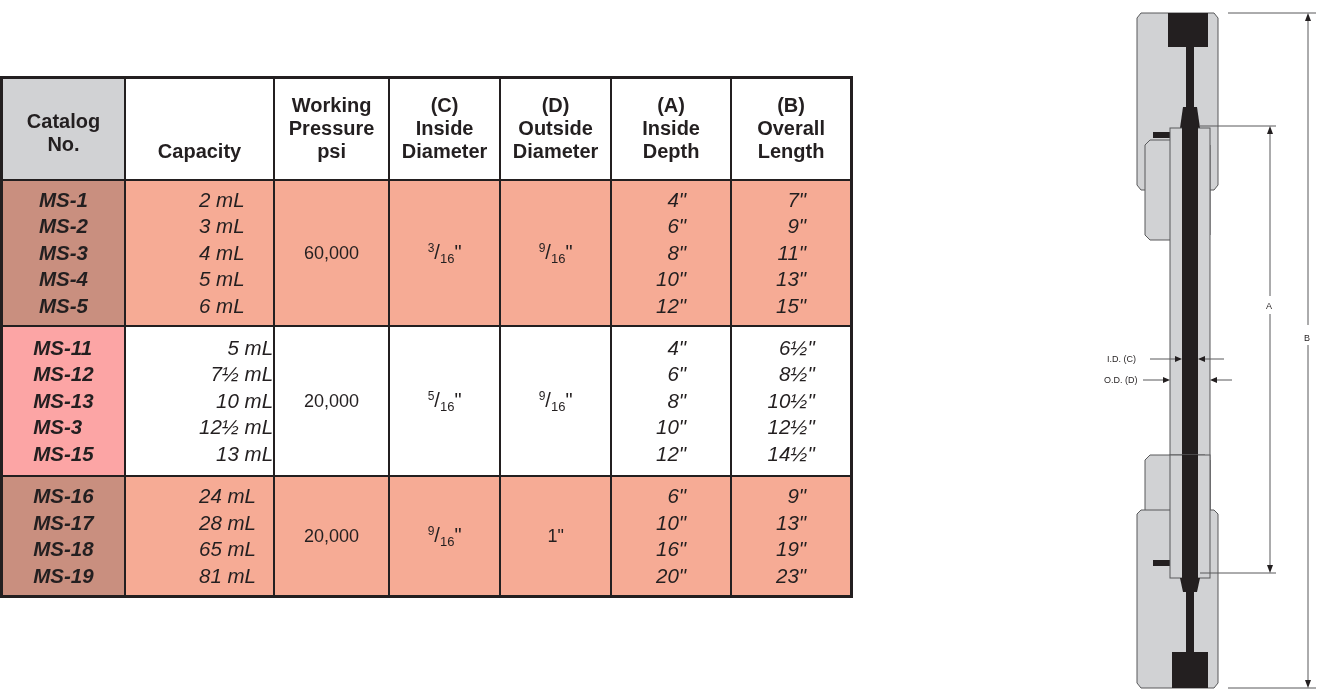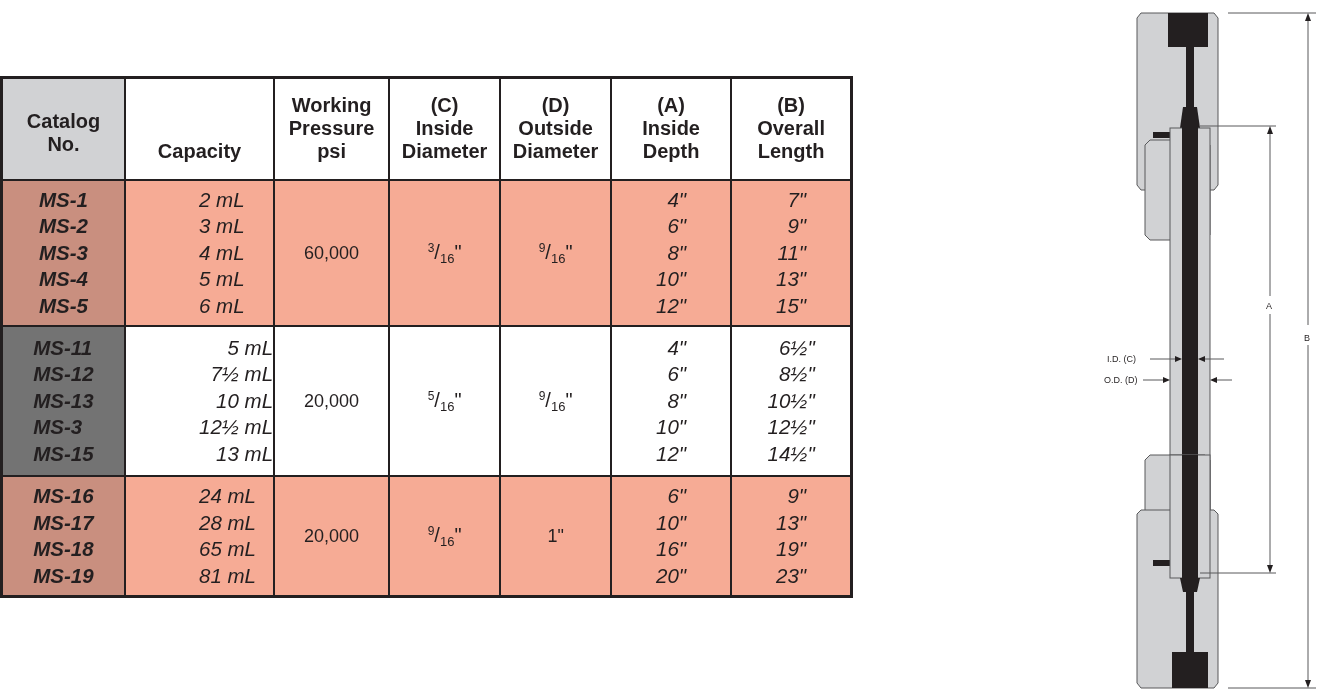--- a/index.html
+++ b/index.html
@@ -7,21 +7,21 @@
          font-family:"Liberation Sans", sans-serif; color:#231f20; }
   #spec-table { position:absolute; left:0; top:76px; border-collapse:collapse;
                 border:3px solid #231f20; }
   #spec-table td, #spec-table th { border:2.5px solid #231f20; padding:0; vertical-align:middle; text-align:center; }
   #spec-table th { background:#fff; font-weight:bold; font-size:20px; line-height:23px; height:84px; vertical-align:bottom; padding-bottom:16px; }
   #spec-table th.cat { background:#d1d2d4; vertical-align:middle; padding-bottom:0; padding-top:8px; }
   .c0{width:121px}.c1{width:113px}.c2{width:113px}.c3{width:109px}.c4{width:109px}.c5{width:118px}.c6{width:118px}
   tr.g1 td, tr.g3 td { background:#f6ab95; }
   tr.g1 td.cat, tr.g3 td.cat { background:#c98f7f; }
   tr.g2 td { background:#ffffff; }
-  tr.g2 td.cat { background:#737373; }
+  tr.g2 td.cat { background:#fca5a5; }
   tr.g1 td { height:144px; }
   tr.g2 td { height:148px; }
   tr.g3 td { height:118px; }
   .stack { display:inline-block; font-size:20.5px; line-height:26.5px; }
   .stack div { white-space:nowrap;font-style:italic; }
   .cat .stack { font-weight:bold; text-align:left; }
   .cap .stack { text-align:right;margin-left:40px; }
   .num .stack { text-align:right; }
   .cap { text-align:left !important; padding-left:33px !important; }
   .big { font-size:18px; }

